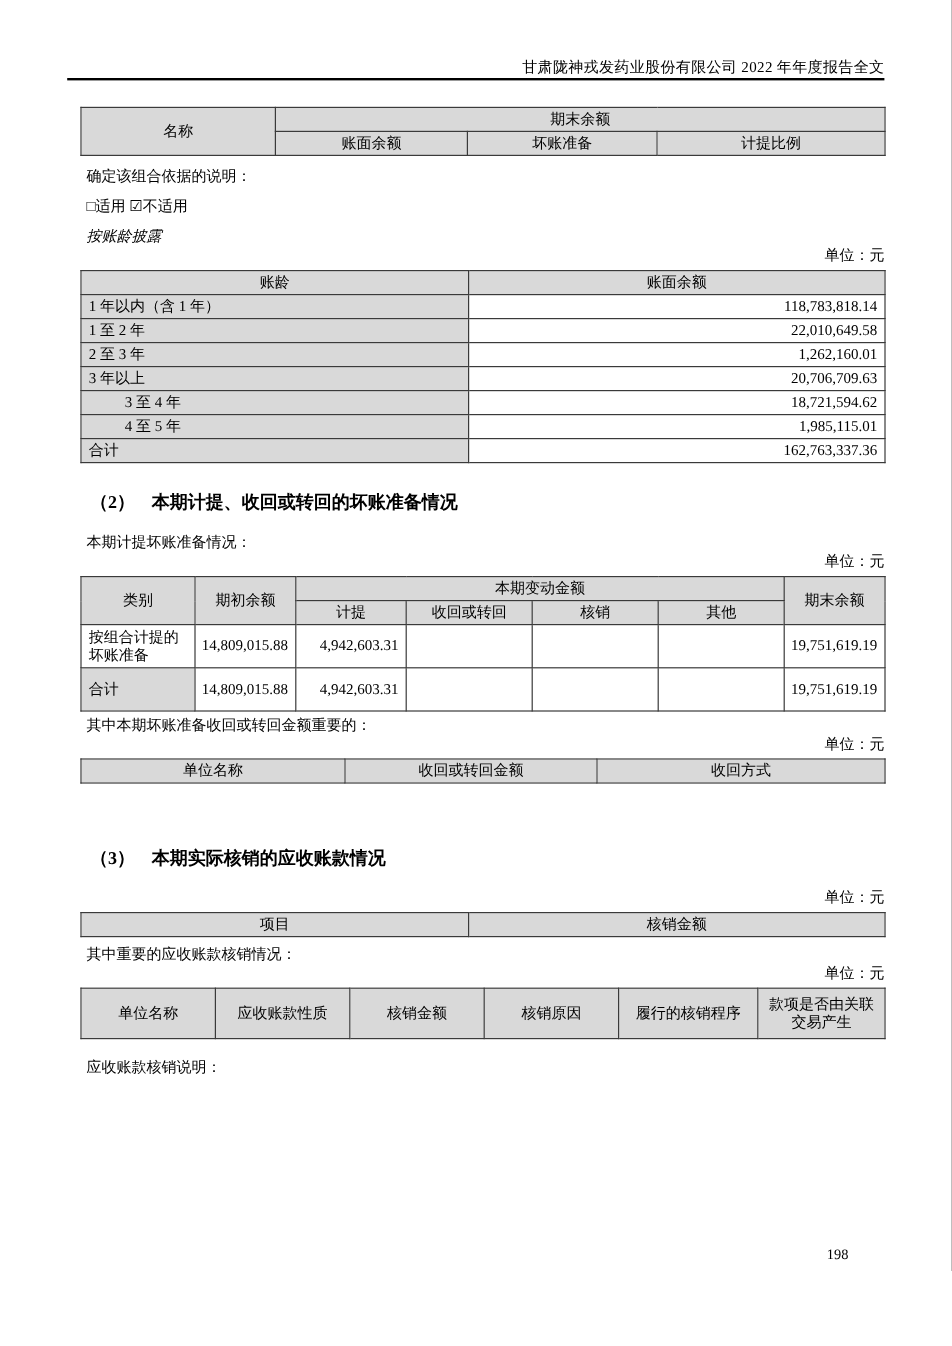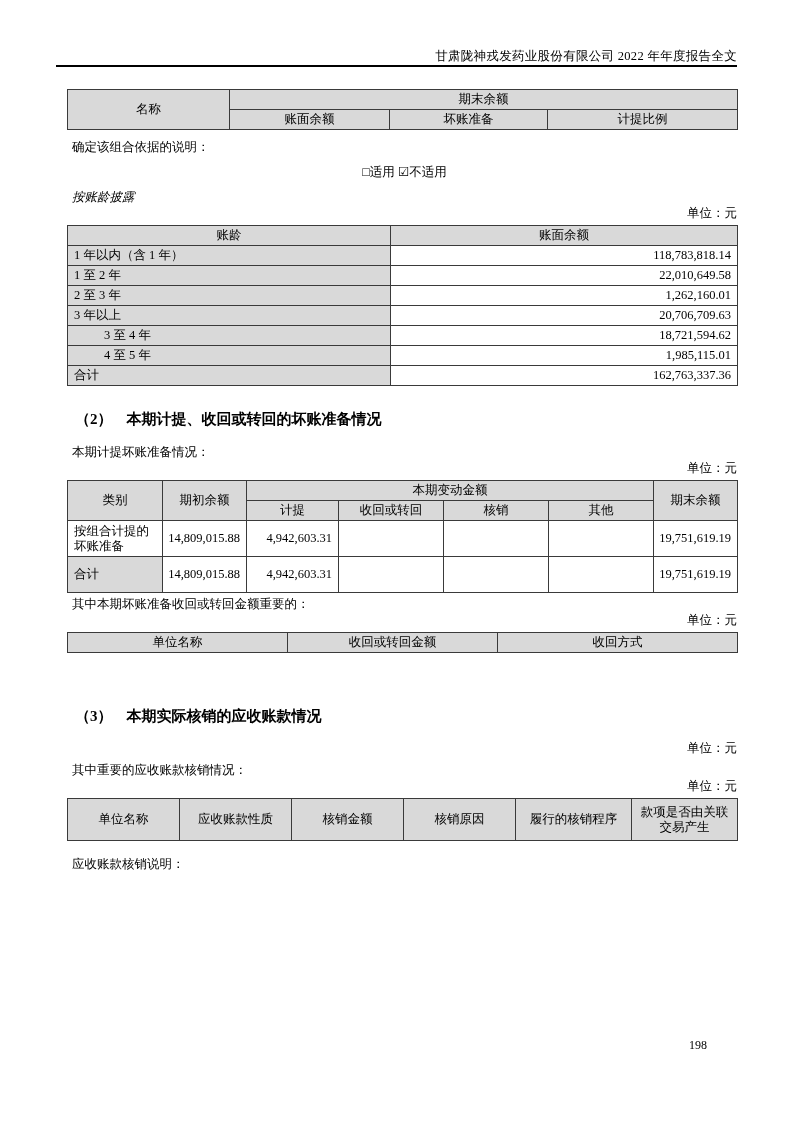--- a/index.html
+++ b/index.html
@@ -52,21 +52,21 @@
   .drow { height: 20px; padding-left: 48px; }
   .cell-left   { text-align: left;  padding-left: 6px; }
   .cell-right  { text-align: right; padding-right: 6px; }
   .cell-indent { padding-left: 36px; }
   .gray-bg { background: #d9d9d9; }
   .num { word-break: break-all; }
   .tall-row td { height: 31px; }
   .m-t1  { margin-top: 22px; }
   .m-p1  { margin-top: 9px; }
   .m-p2  { margin-top: 28px; }
-  .m-p3  { margin-top: 9px; text-align: center; }
+  .m-p3  { margin-top: 9px; }
   .m-p4  { margin-top: 9px; font-style: italic; }
   .m-unit{ margin-top: 1px; }
   .m-tbl { margin-top: 4px; }
   .m-h2  { margin-top: 24px; }
   .m-prov{ margin-top: 16px; }
   .m-imp { margin-top: 3px; }
   .m-h3  { margin-top: 54px; }
   .m-u4  { margin-top: 16px; }
   .m-wo  { margin-top: 6px; }
   .m-note{ margin-top: 15px; }
@@ -219,20 +219,32 @@
       <th>收回或转回金额</th>
       <th>收回方式</th>
     </tr>
   </tbody>
     </table>
 
   <h2 class="section-heading m-h3"><span class="sec-num">（3）</span><span>本期实际核销的应收账款情况</span></h2>
 
   <p class="unit-line m-u4">单位：元</p>
 
+  <table class="m-tbl">
+    <colgroup>
+        <col style="width:323px">
+        <col style="width:347px">
+      </colgroup>
+    <tbody>
+        <tr class="hrow">
+      <th>项目</th>
+      <th>核销金额</th>
+    </tr>
+  </tbody>
+    </table>
 
   <p class="body-line m-wo">其中重要的应收账款核销情况：</p>
 
   <p class="unit-line m-unit">单位：元</p>
 
   <table class="m-tbl">
     <colgroup>
         <col style="width:112px">
         <col style="width:112px">
         <col style="width:112px">

